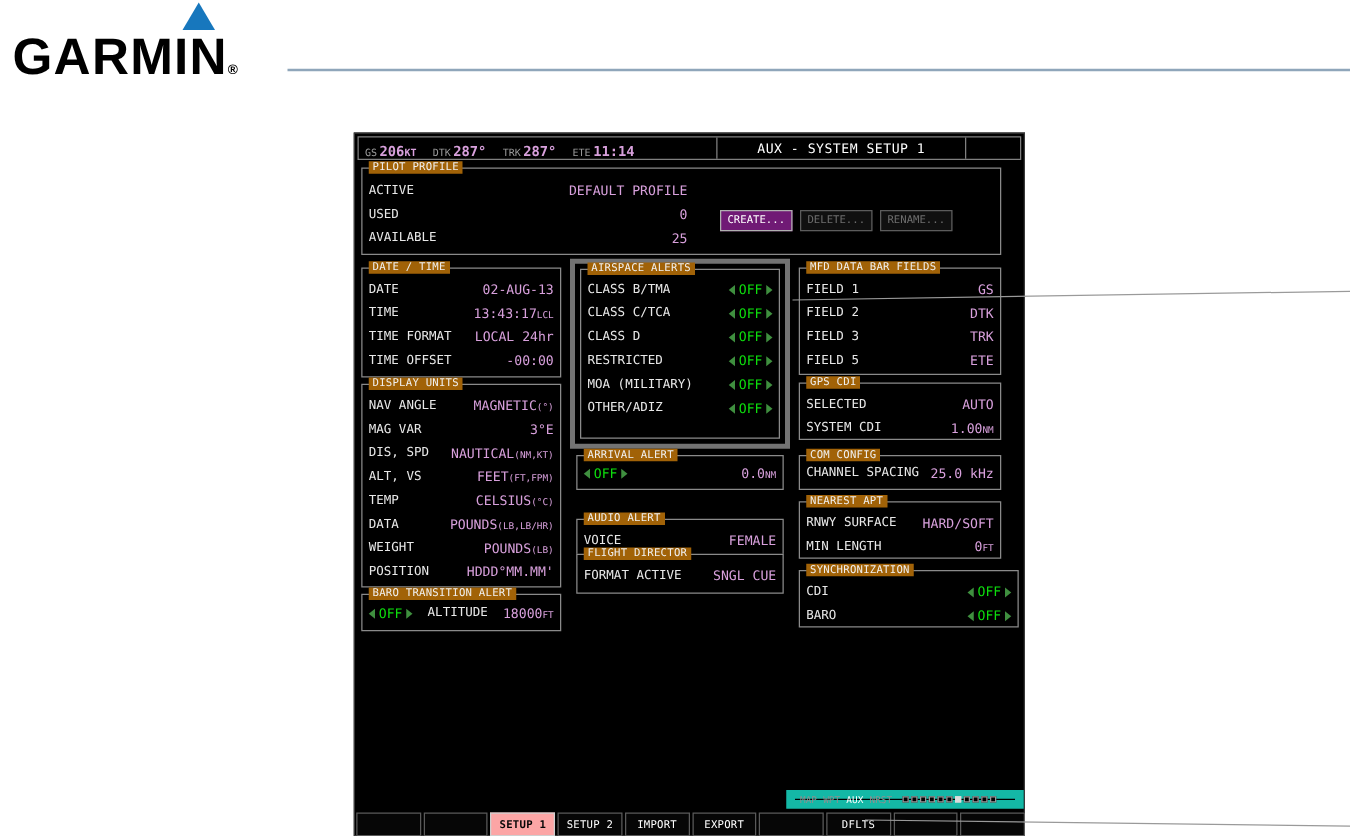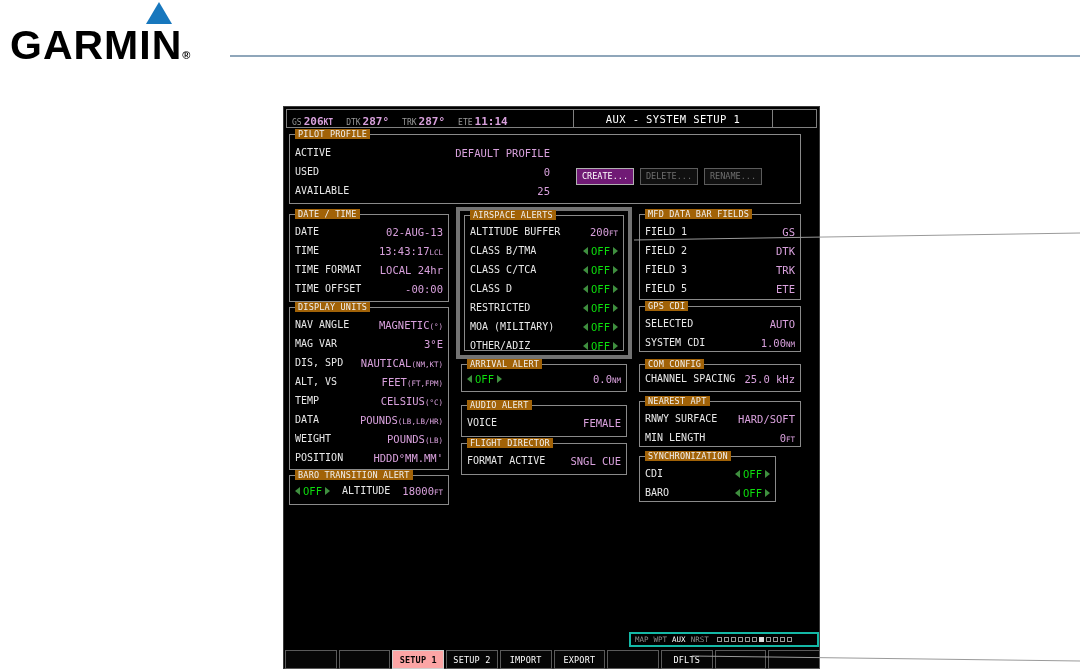--- a/index.html
+++ b/index.html
@@ -63,34 +63,34 @@
   .b-baro     { left:5px; top:368px; width:160px; height:30px; }
   .b-baro .rows { padding-top:5px; }
 
   
   .hl-airspace { position:absolute; left:172px; top:100px; width:176px; height:152px;
                  border:4px solid #737373; padding:4px; }
   .b-airspace { position:relative; width:100%; height:100%; border:1px solid #8a8a8a; }
   .b-airspace .rows { padding-top:6px; }
   .b-arrival { left:177px; top:257px; width:166px; height:28px; }
   .b-arrival .rows { padding-top:4px; }
-  .b-audio   { left:177px; top:298px; width:166px; height:32px; }
+  .b-audio   { left:177px; top:308px; width:166px; height:32px; }
   .b-fd      { left:177px; top:336px; width:166px; height:32px; }
 
   
   .b-mfd    { left:355px; top:107px; width:162px; height:86px; }
   .b-gpscdi { left:355px; top:199px; width:162px; height:46px; }
   .b-com    { left:355px; top:257px; width:162px; height:28px; }
   .b-com .rows { padding-top:4px; }
   .b-nrst   { left:355px; top:294px; width:162px; height:46px; }
-  .b-sync   { left:355px; top:349px; width:137px; height:46px; }
+  .b-sync   { left:355px; top:349px; width:176px; height:46px; }
 
   
   .pagebar { position:absolute; left:345px; top:525px; width:190px; height:15px;
-             border:2px solid #14b8a6; display:flex; align-items:center; padding:0 4px;
+             border:7px solid #14b8a6; display:flex; align-items:center; padding:0 4px;
              font-size:7.5px; background:#000; }
   .pb-group { color:#8f8f8f; margin-right:5px; }
   .pb-group.active { color:#fff; }
   .pdots { display:flex; gap:2px; margin-left:3px; }
   .pdot { width:5px; height:5px; border:1px solid #9a9a9a; background:#000; }
   .pdot.on { background:#dcdcdc; border-color:#dcdcdc; }
 
   .softkeys { position:absolute; left:0; top:542px; width:537px; height:21px; display:flex; }
   .sk { flex:1; margin:1px; border:1px solid #5a5a5a; background:#060606; color:#fff;
         font-size:8.5px; display:flex; align-items:center; justify-content:center;
@@ -216,24 +216,20 @@
         <span class="lbl">ALTITUDE</span>
         <span class="val"><span>18000</span><span class="unit">FT</span></span>
       </div>
     </div>
   </div>
 
   <div class="hl-airspace">
     <div class="gbox b-airspace">
       <span class="legend">AIRSPACE ALERTS</span>
       <div class="rows">
-        <div class="row">
-          <span class="lbl">ALTITUDE BUFFER</span>
-          <span class="val"><span>200</span><span class="unit">FT</span></span>
-        </div>
         <div class="row">
           <span class="lbl">CLASS B/TMA</span>
           <span class="toggle">
             <span class="arr arr-l"></span>
             <span class="off">OFF</span>
             <span class="arr arr-r"></span>
           </span>
         </div>
         <div class="row">
           <span class="lbl">CLASS C/TCA</span>

